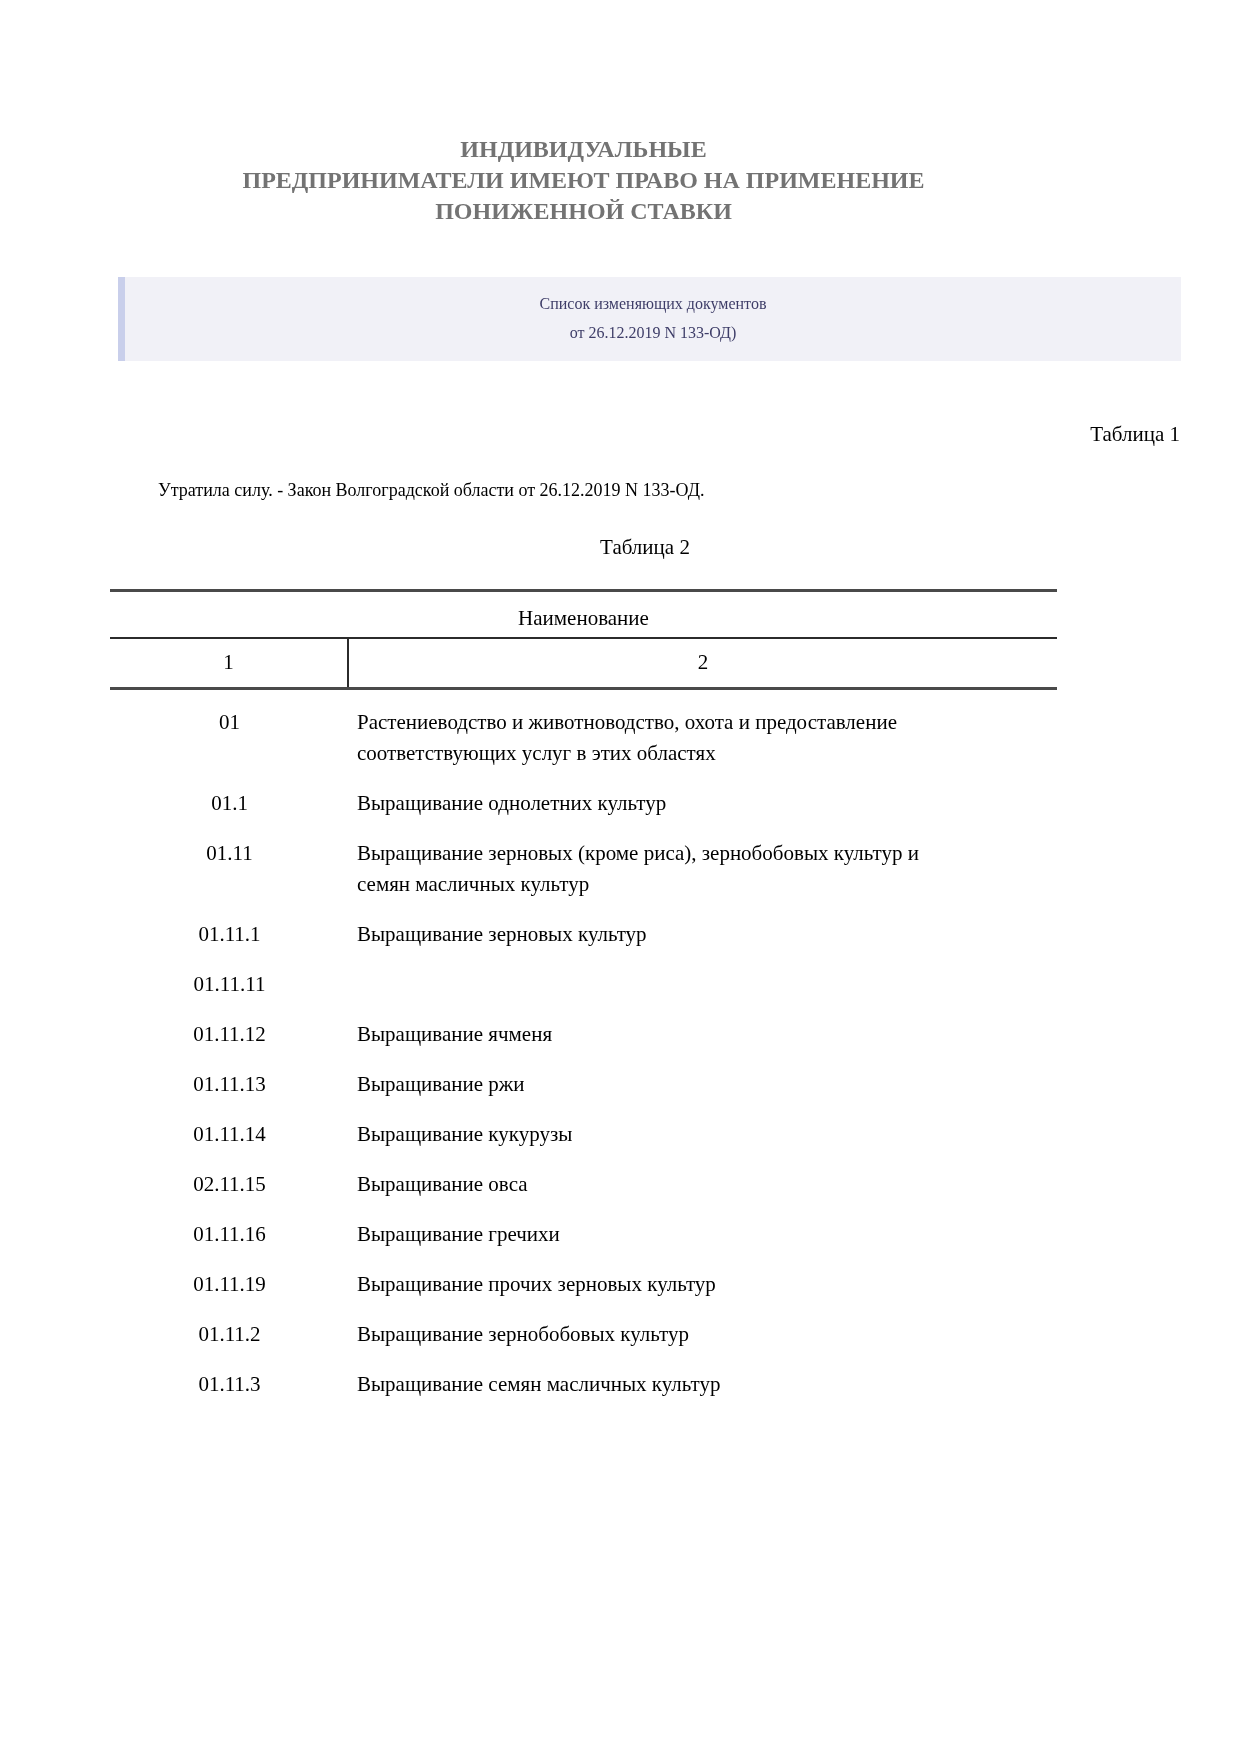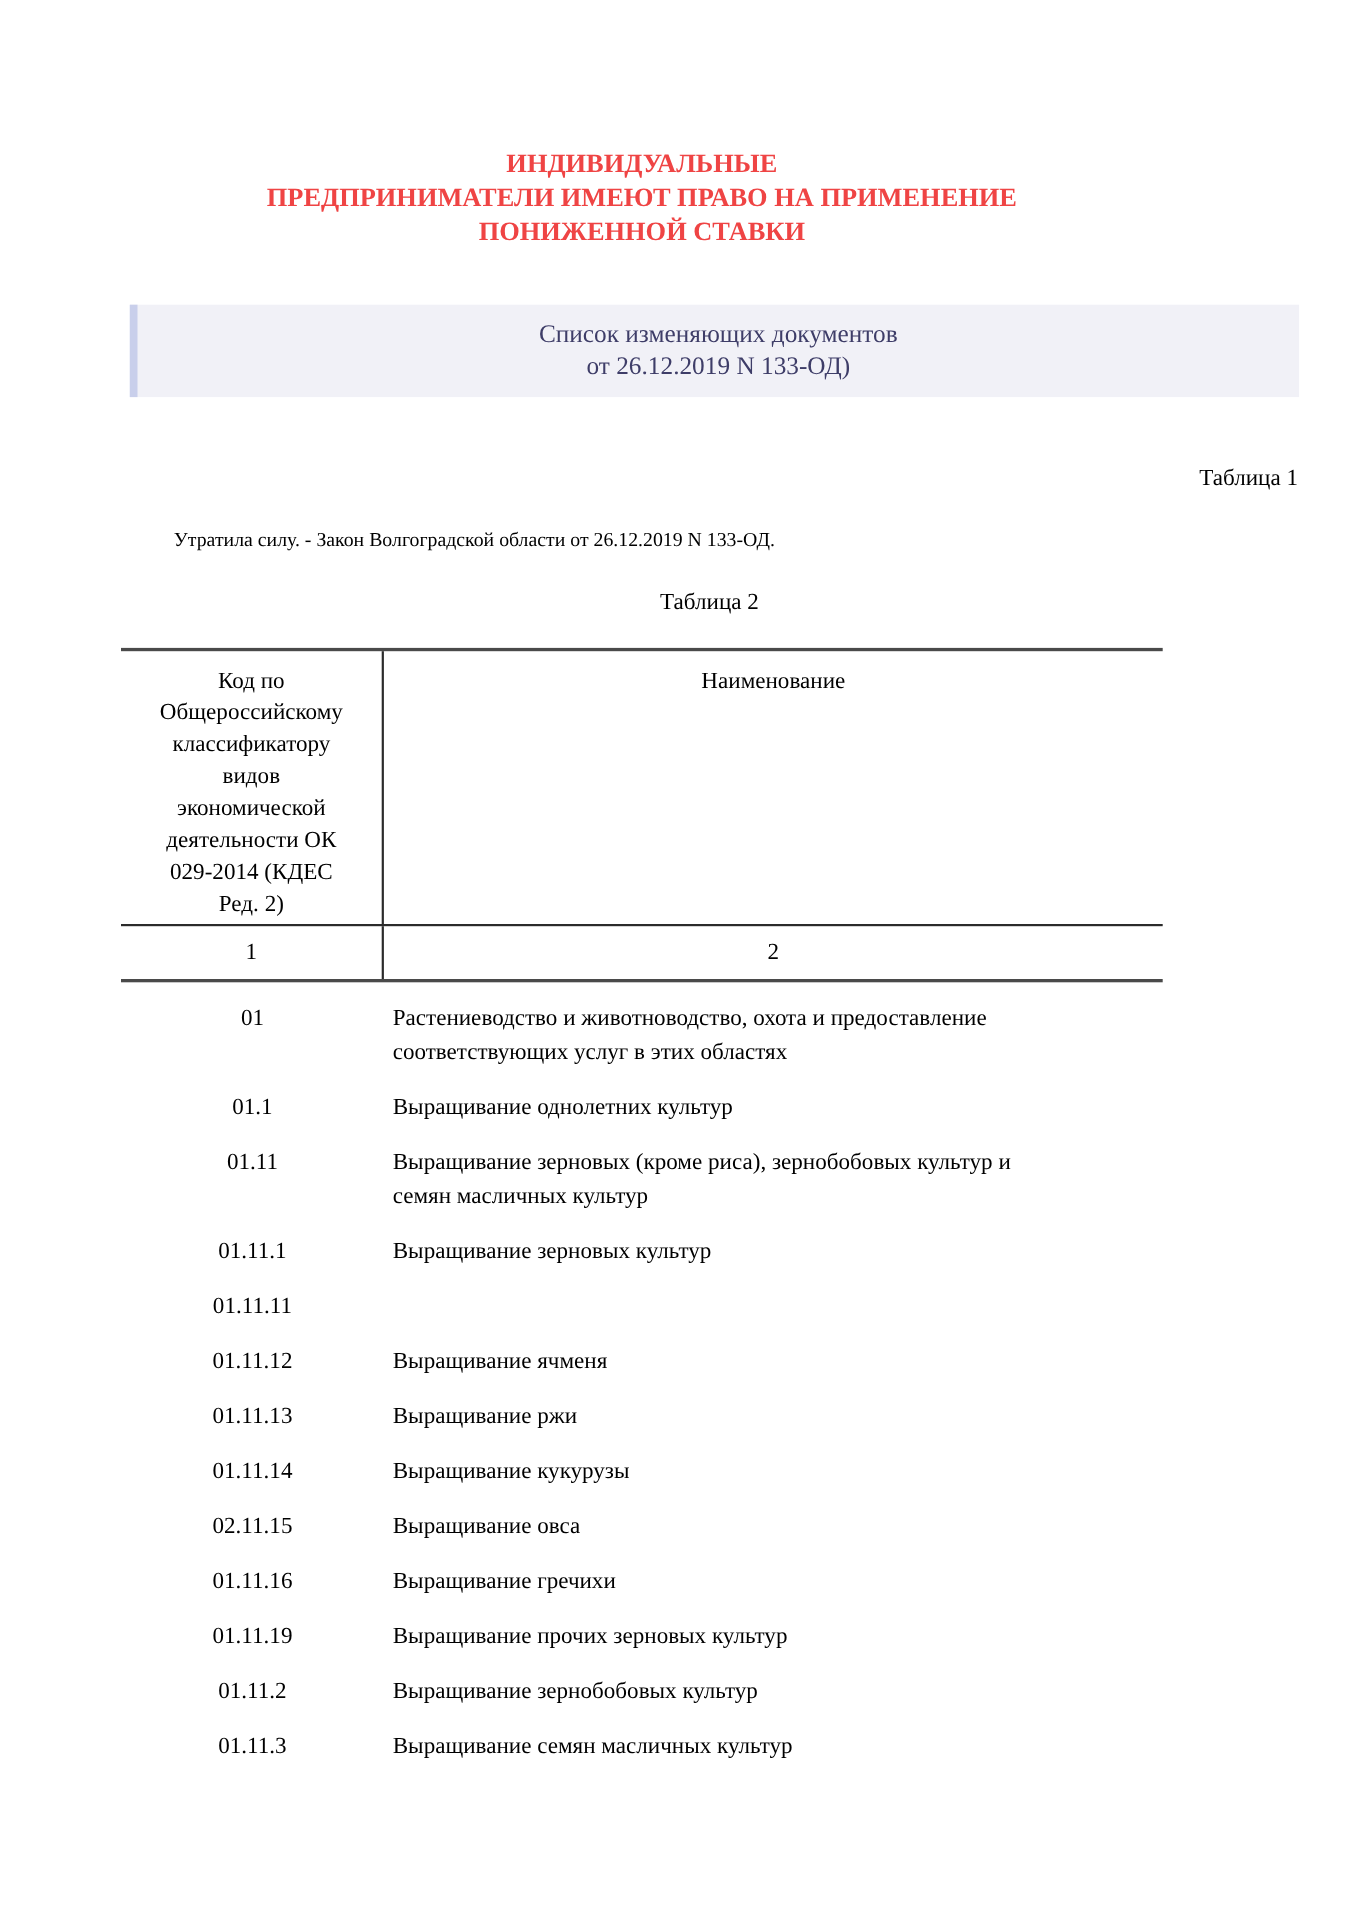--- a/index.html
+++ b/index.html
@@ -8,33 +8,33 @@
     background: #ffffff;
     font-family: "Liberation Serif", "DejaVu Serif", serif;
     color: #000000;
   }
   .page { position: relative; width: 1240px; height: 1754px; overflow: hidden; background: #ffffff; }
 
   
   .doc-title {
     position: absolute; left: 110px; top: 134px; width: 947px;
     text-align: center; font-weight: bold; font-size: 24px; line-height: 31px;
-    color: #ef4444;
+    color: #737373;
   }
 
   
   .amend-box {
     position: absolute; left: 118px; top: 277px; width: 1063px;
     box-sizing: border-box;
     background: #f1f1f7;
     border-left: 7px solid #c9cfeb;
     padding: 12px 10px 14px 10px;
     text-align: center;
     color: #3e3d68;
-    font-size: 23px; line-height: 29px;
+    font-size: 16px; line-height: 29px;
   }
 
   
   .tbl-caption {
     position: absolute; left: 110px; width: 1070px;
     text-align: right; font-size: 21px; line-height: 24px;
   }
   .caption-1 { top: 422px; }
   .caption-2 { top: 535px; text-align: center; }
 
@@ -109,28 +109,20 @@
   </div>
 
   <div class="tbl-caption caption-1">Таблица 1</div>
 
   <div class="note-par">Утратила силу. - Закон Волгоградской области от 26.12.2019 N 133-ОД.</div>
 
   <div class="tbl-caption caption-2">Таблица 2</div>
 
   <div class="tbl">
     <div class="tbl-head">
-      <div class="th-code">Код по
-Общероссийскому
-классификатору
-видов
-экономической
-деятельности ОК
-029-2014 (КДЕС
-Ред. 2)</div>
       <div class="th-name">Наименование</div>
     </div>
     <div class="tbl-index">
       <div class="ix-code">1</div>
       <div class="ix-name">2</div>
     </div>
     <div class="tbl-body">
   <div class="data-row">
     <div class="cell-code">01</div>
     <div class="cell-name">Растениеводство и животноводство, охота и предоставление

